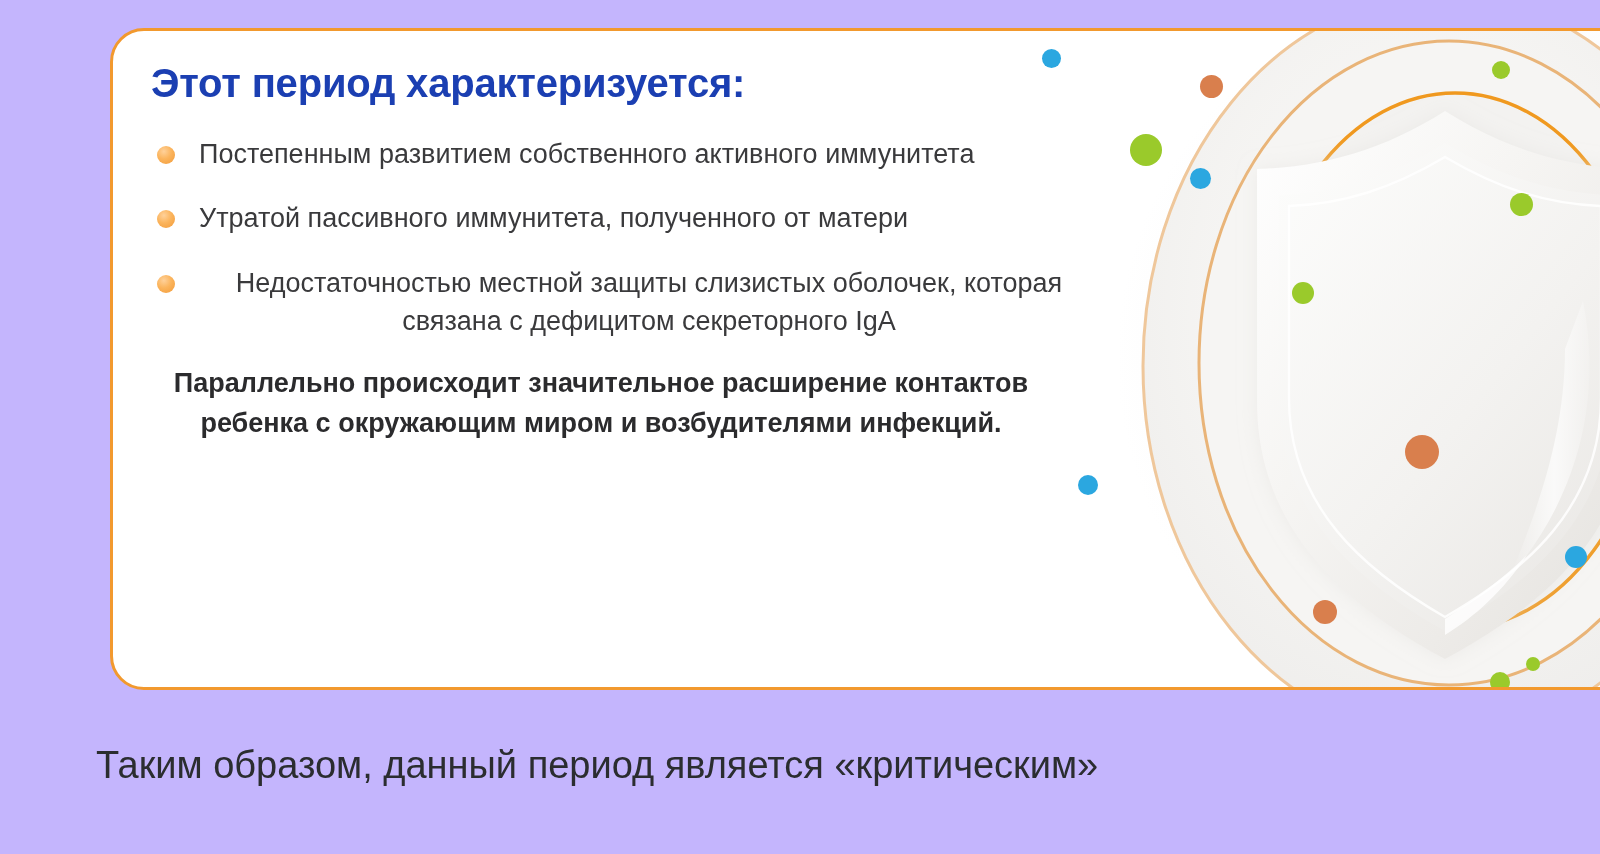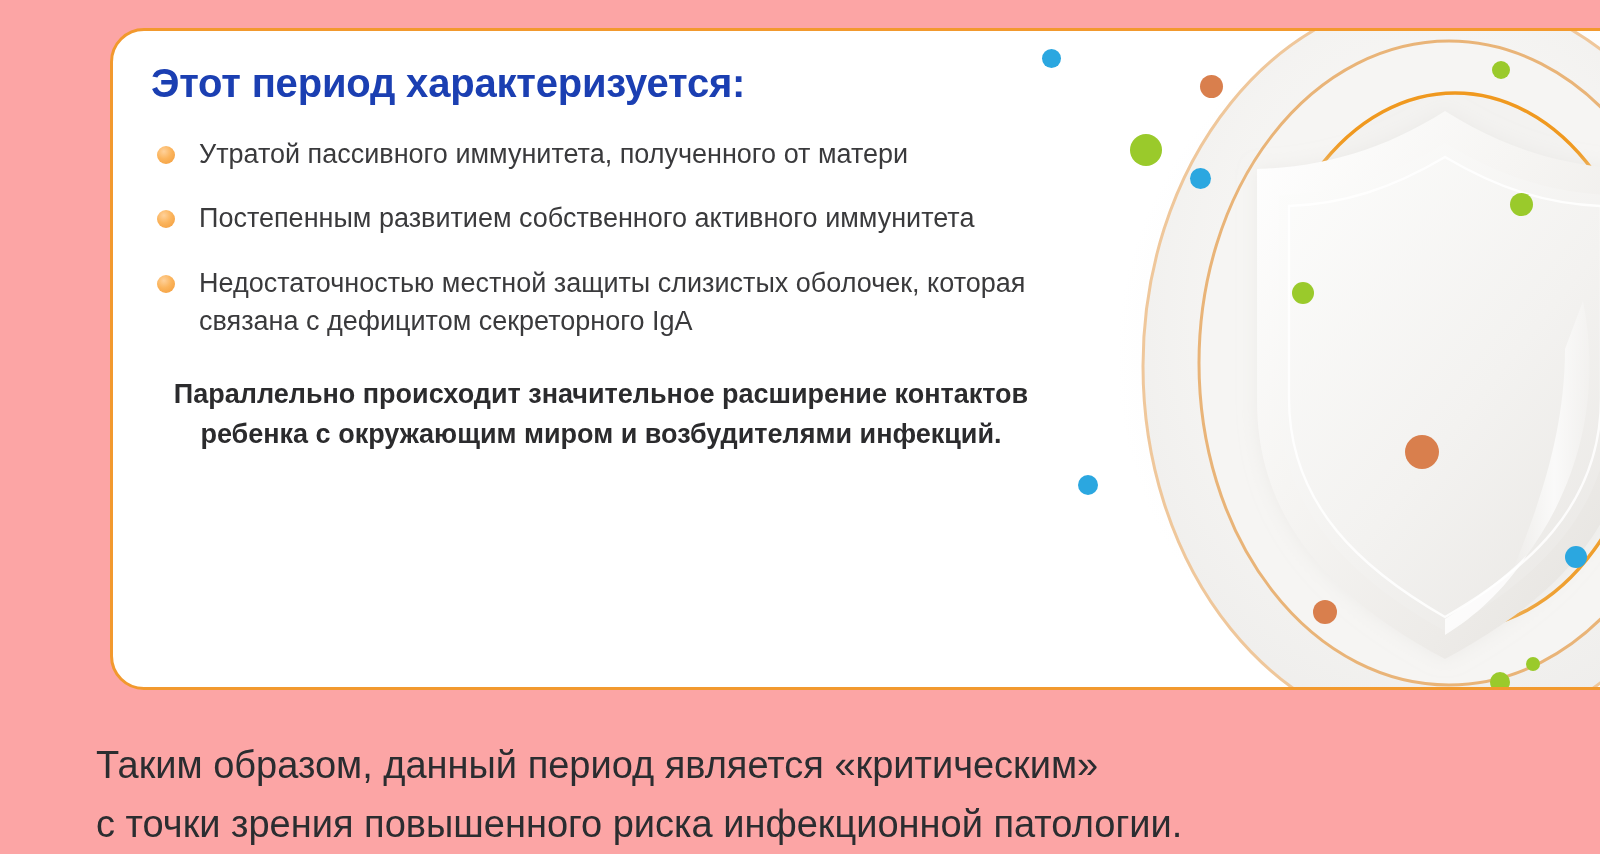--- a/index.html
+++ b/index.html
@@ -12,21 +12,21 @@
     height: 854px;
     overflow: hidden;
     font-family: "Liberation Sans", "DejaVu Sans", sans-serif;
     position: relative;
   }
 
   
   .stage {
     position: absolute;
     inset: 0;
-    background: #fca5a5;
+    background: #c4b5fd;
   }
 
   
   .card {
     position: absolute;
     left: 110px;
     top: 28px;
     width: 1560px;       
     height: 662px;
     background: #ffffff;
@@ -74,21 +74,21 @@
   }
   ul.bullets li {
     position: relative;
     padding-left: 48px;
     margin-bottom: 26px;
     color: #3A3A3C;
     font-size: 27px;
     line-height: 1.42;
     max-width: 900px;
   }
-  ul.bullets li:last-child { margin-bottom: 35px; }
+  ul.bullets li:last-child { margin-bottom: 24px; text-align: center; }
 
   .bullet-dot {
     position: absolute;
     left: 6px;
     top: 11px;
     width: 18px;
     height: 18px;
     border-radius: 50%;
     background: radial-gradient(circle at 38% 30%, #FFD19A 0%, #FBB45C 45%, #F29B3A 100%);
   }
@@ -229,34 +229,33 @@
         <div class="dot green" style="width: 14px; height: 14px; left: 1413px; top: 626px; position: absolute;"></div>
         <div class="dot green" style="width: 20px; height: 20px; left: 1377px; top: 641px; position: absolute;"></div>
       </div>
 
     <div class="content">
       <h1 class="card-title">Этот период характеризуется:</h1>
 
       <ul class="bullets">
         <li>
           <span class="bullet-dot"></span>
-          <span>Утратой пассивного иммунитета, полученного от матери</span>
+          <span>Постепенным развитием собственного активного иммунитета</span>
         </li>
         <li>
           <span class="bullet-dot"></span>
-          <span>Постепенным развитием собственного активного иммунитета</span>
+          <span>Утратой пассивного иммунитета, полученного от матери</span>
         </li>
         <li>
           <span class="bullet-dot"></span>
           <span>Недостаточностью местной защиты слизистых оболочек, которая связана с дефицитом секреторного IgA</span>
         </li>
       </ul>
 
       <p class="emphasis">Параллельно происходит значительное расширение контактов ребенка с окружающим миром и возбудителями инфекций.</p>
     </div>
   </div>
 
   <div class="caption">
     <div>Таким образом, данный период является «критическим»</div>
-    <div>с точки зрения повышенного риска инфекционной патологии.</div>
   </div>
 
 </div>
 
 </body></html>

